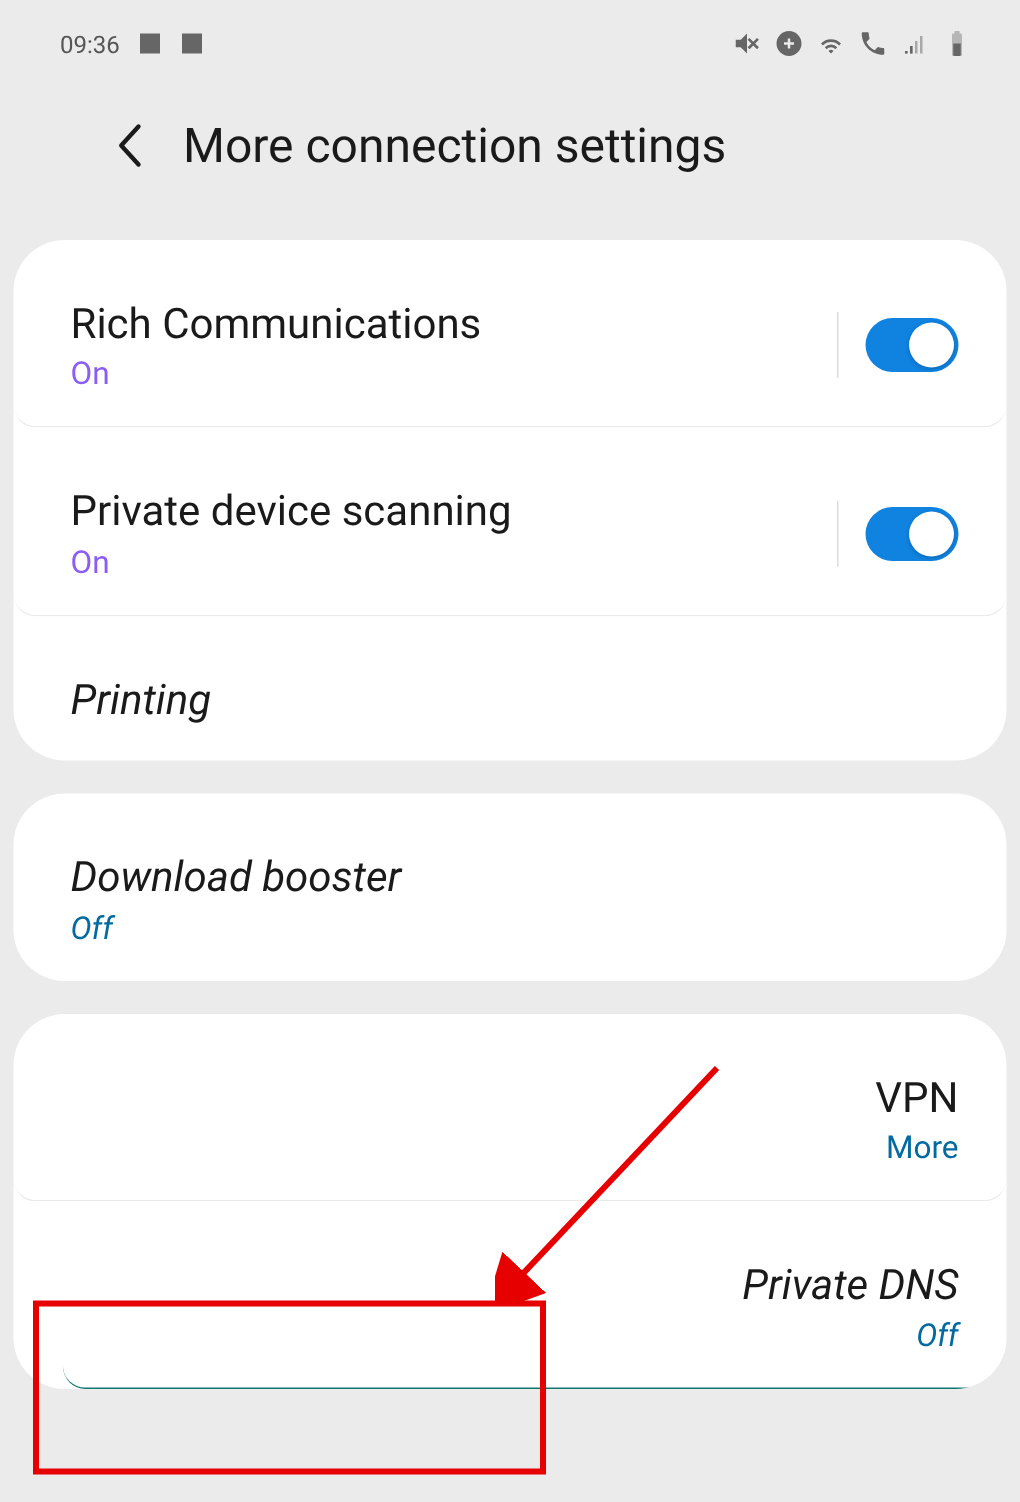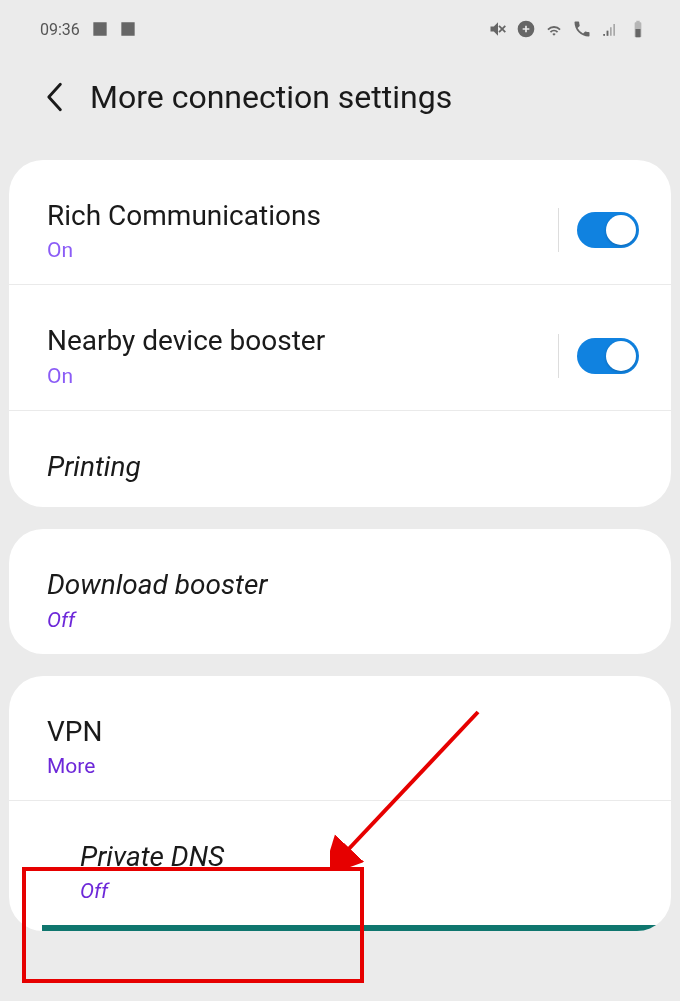--- a/index.html
+++ b/index.html
@@ -45,20 +45,21 @@
     .icn {
       width: 20px;
       height: 20px;
       fill: #666;
     }
     .header {
       display: flex;
       align-items: center;
       padding: 28px 24px 44px 44px;
       gap: 26px;
+      margin-left: 32px;
     }
     .back-btn {
       display: flex;
       align-items: center;
       justify-content: center;
       cursor: pointer;
     }
     .page-title {
       font-size: 32px;
       font-weight: 400;
@@ -74,38 +75,39 @@
       border-bottom-left-radius: 0;
       border-bottom-right-radius: 0;
     }
     .row {
       display: flex;
       align-items: center;
       padding: 38px 32px 22px 38px;
       min-height: 96px;
       border-bottom: 1px solid #eaeaea;
       cursor: pointer;
+      border-radius: 15px;
     }
     .row:last-child {
       border-bottom: none;
       font-style: italic;
     }
     .row-main {
       flex: 1;
     }
     .row-title {
       font-size: 28px;
       color: #1a1a1a;
       font-weight: 400;
       line-height: 1.3;
     }
     .row-sub {
       font-size: 21px;
       margin-top: 4px;
-      color: #6d28d9;
+      color: #0369a1;
     }
     .row-sub.on {
       color: #8b5cf6;
     }
     .divider-v {
       width: 1px;
       height: 44px;
       background: #ddd;
       margin: 0 18px 0 8px;
     }
@@ -195,21 +197,21 @@
       <div class="row-title">Rich Communications</div>
       <div class="row-sub on">On</div>
     </div>
     <div class="divider-v"></div>
     <div class="toggle on">
         <div class="knob"></div>
       </div>
   </div>
   <div class="row">
     <div class="row-main">
-      <div class="row-title">Nearby device booster</div>
+      <div class="row-title">Private device scanning</div>
       <div class="row-sub on">On</div>
     </div>
     <div class="divider-v"></div>
     <div class="toggle on">
         <div class="knob"></div>
       </div>
   </div>
   <div class="row">
     <div class="row-main">
       <div class="row-title">Printing</div>
@@ -219,28 +221,28 @@
 
 <div class="card">
   <div class="row">
     <div class="row-main">
       <div class="row-title">Download booster</div>
       <div class="row-sub">Off</div>
     </div>
   </div>
 </div>
 
-<div class="card" style="margin-bottom:0;">
+<div class="card" style="margin-bottom:0;text-align:right;">
   <div class="row">
     <div class="row-main">
       <div class="row-title">VPN</div>
       <div class="row-sub">More</div>
     </div>
   </div>
-  <div class="row" style="border-bottom:6px solid #0f766e;margin-left:33px;">
+  <div class="row" style="border-bottom:1px solid #0f766e;margin-left:33px;">
     <div class="row-main">
       <div class="row-title">Private DNS</div>
       <div class="row-sub">Off</div>
     </div>
   </div>
 </div>
 
 <div class="annotation-box" style="left:22px; top:867px; width:342px; height:116px;"></div>
 
 <svg class="annotation-arrow" style="left:330px; top:706px; width:156px; height:162px;" viewBox="0 0 156 162">

